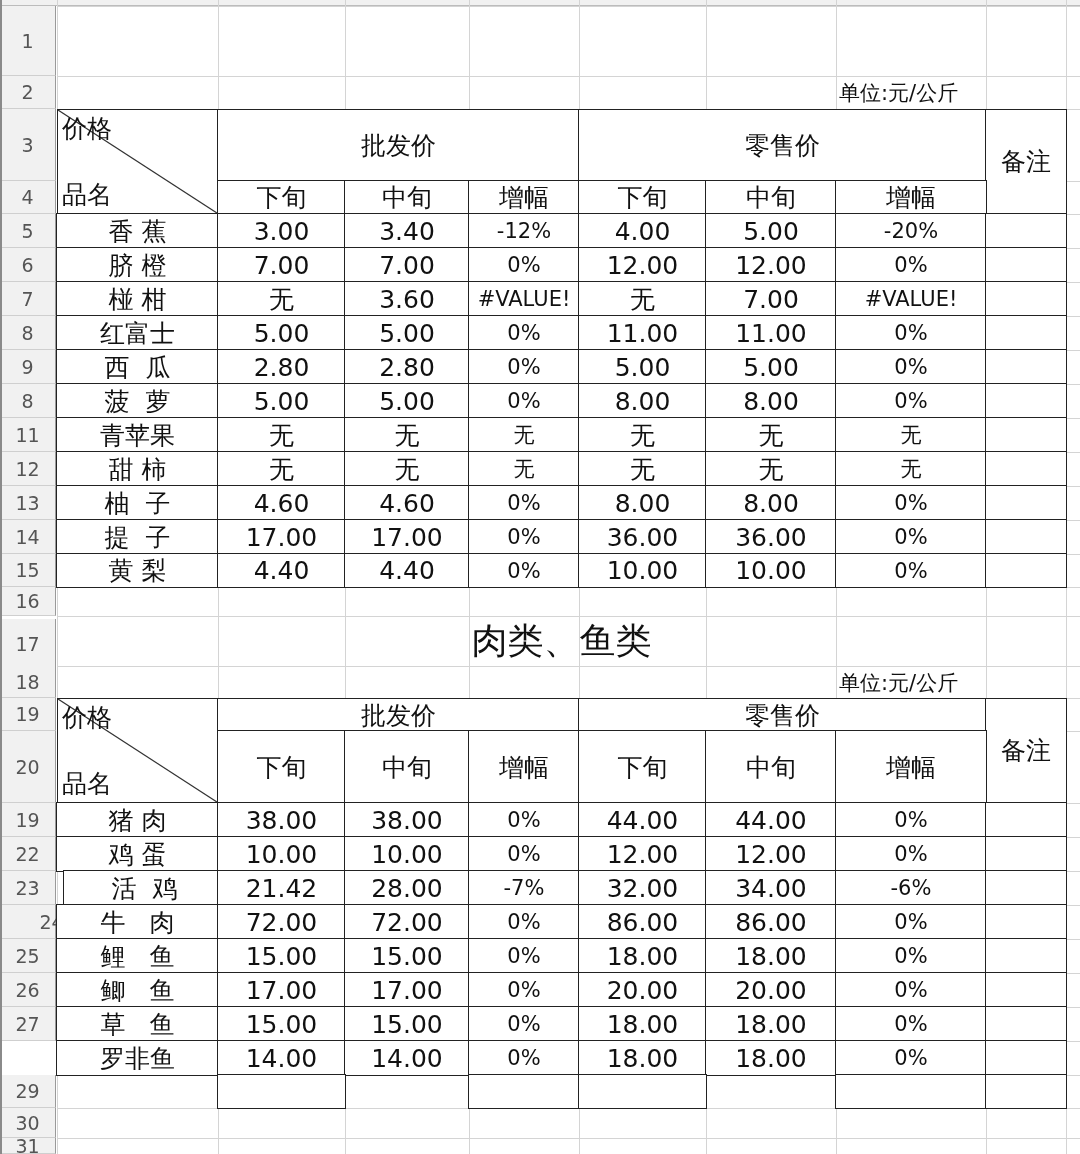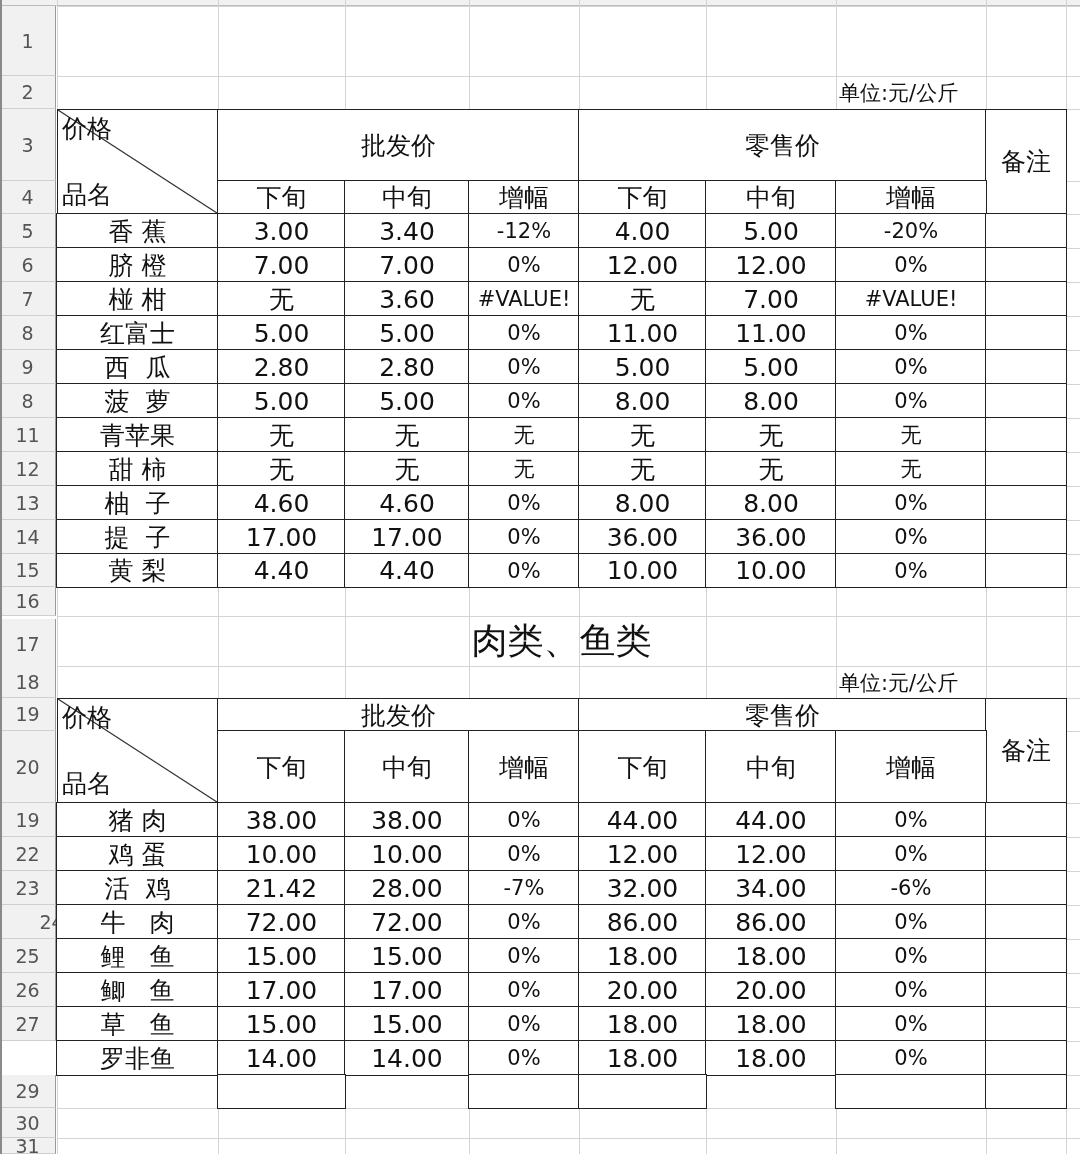--- a/index.html
+++ b/index.html
@@ -251,21 +251,21 @@
       <div class="cell b pct" style="left: 835px; top: 802px; width: 152px; height: 36px;">0%</div>
       <div class="cell b" style="left: 985px; top: 802px; width: 82px; height: 36px;"></div>
       <div class="cell b cat" style="left: 56px; top: 836px; width: 163px; height: 36px; white-space: pre;">鸡 蛋</div>
       <div class="cell b" style="left: 217px; top: 836px; width: 129px; height: 36px;">10.00</div>
       <div class="cell b" style="left: 344px; top: 836px; width: 126px; height: 36px;">10.00</div>
       <div class="cell b pct" style="left: 468px; top: 836px; width: 112px; height: 36px;">0%</div>
       <div class="cell b" style="left: 578px; top: 836px; width: 129px; height: 36px;">12.00</div>
       <div class="cell b" style="left: 705px; top: 836px; width: 132px; height: 36px;">12.00</div>
       <div class="cell b pct" style="left: 835px; top: 836px; width: 152px; height: 36px;">0%</div>
       <div class="cell b" style="left: 985px; top: 836px; width: 82px; height: 36px;"></div>
-      <div class="cell b cat" style="left: 56px; top: 870px; width: 163px; height: 36px; white-space: pre;">活  鸡</div>
+      <div class="cell b cat" style="left: 63px; top: 870px; width: 163px; height: 36px; white-space: pre;">活  鸡</div>
       <div class="cell b" style="left: 217px; top: 870px; width: 129px; height: 36px;">21.42</div>
       <div class="cell b" style="left: 344px; top: 870px; width: 126px; height: 36px;">28.00</div>
       <div class="cell b pct" style="left: 468px; top: 870px; width: 112px; height: 36px;">-7%</div>
       <div class="cell b" style="left: 578px; top: 870px; width: 129px; height: 36px;">32.00</div>
       <div class="cell b" style="left: 705px; top: 870px; width: 132px; height: 36px;">34.00</div>
       <div class="cell b pct" style="left: 835px; top: 870px; width: 152px; height: 36px;">-6%</div>
       <div class="cell b" style="left: 985px; top: 870px; width: 82px; height: 36px;"></div>
       <div class="cell b cat" style="left: 56px; top: 904px; width: 163px; height: 36px; white-space: pre;">牛   肉</div>
       <div class="cell b" style="left: 217px; top: 904px; width: 129px; height: 36px;">72.00</div>
       <div class="cell b" style="left: 344px; top: 904px; width: 126px; height: 36px;">72.00</div>

